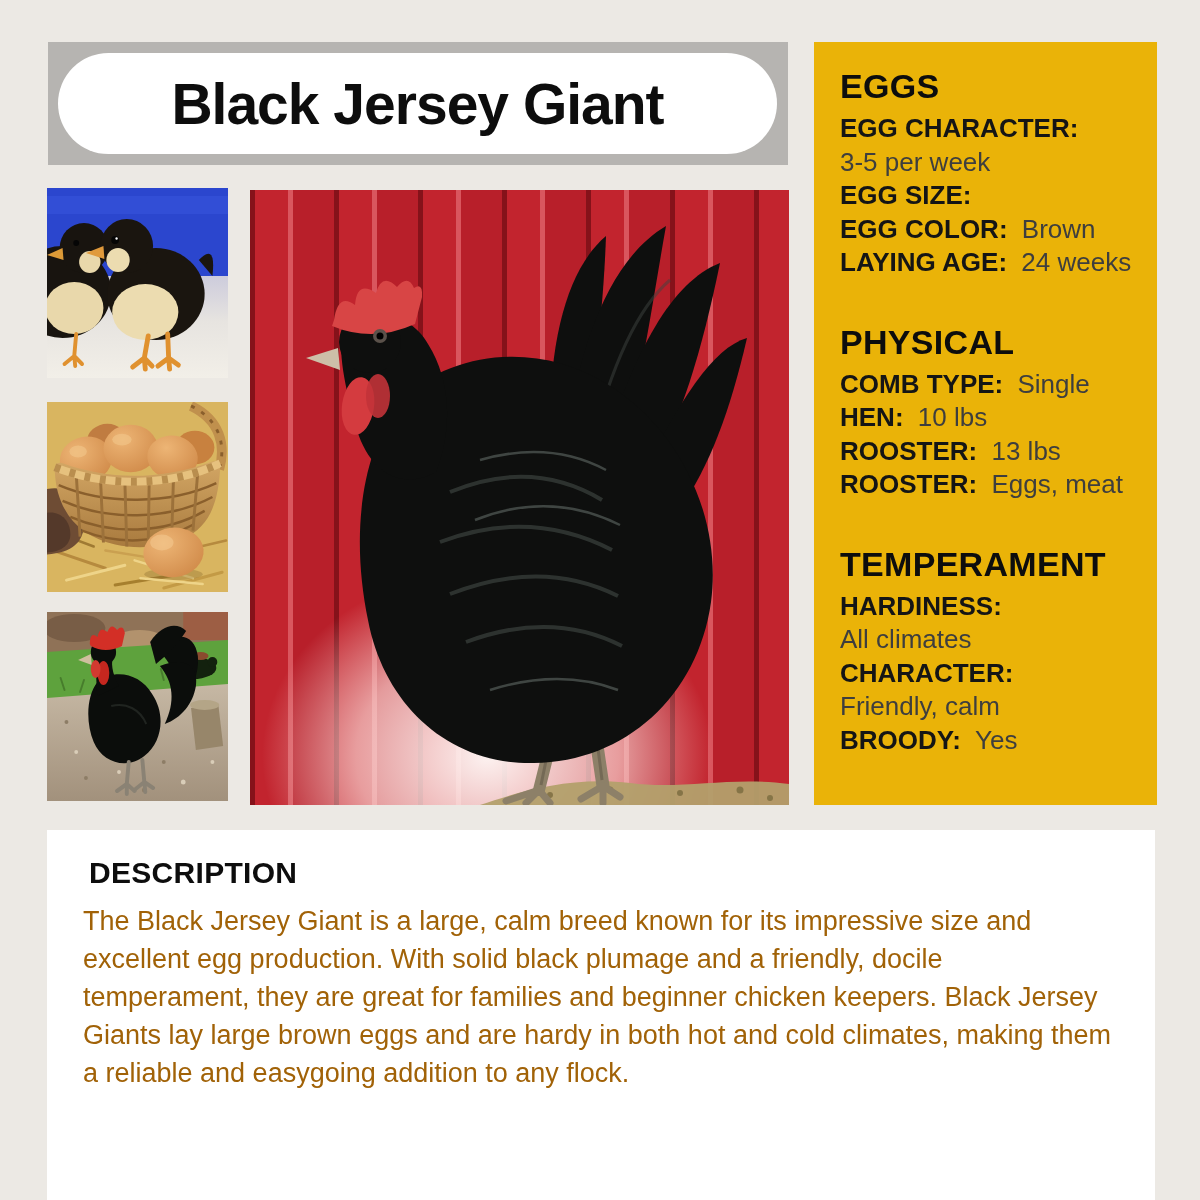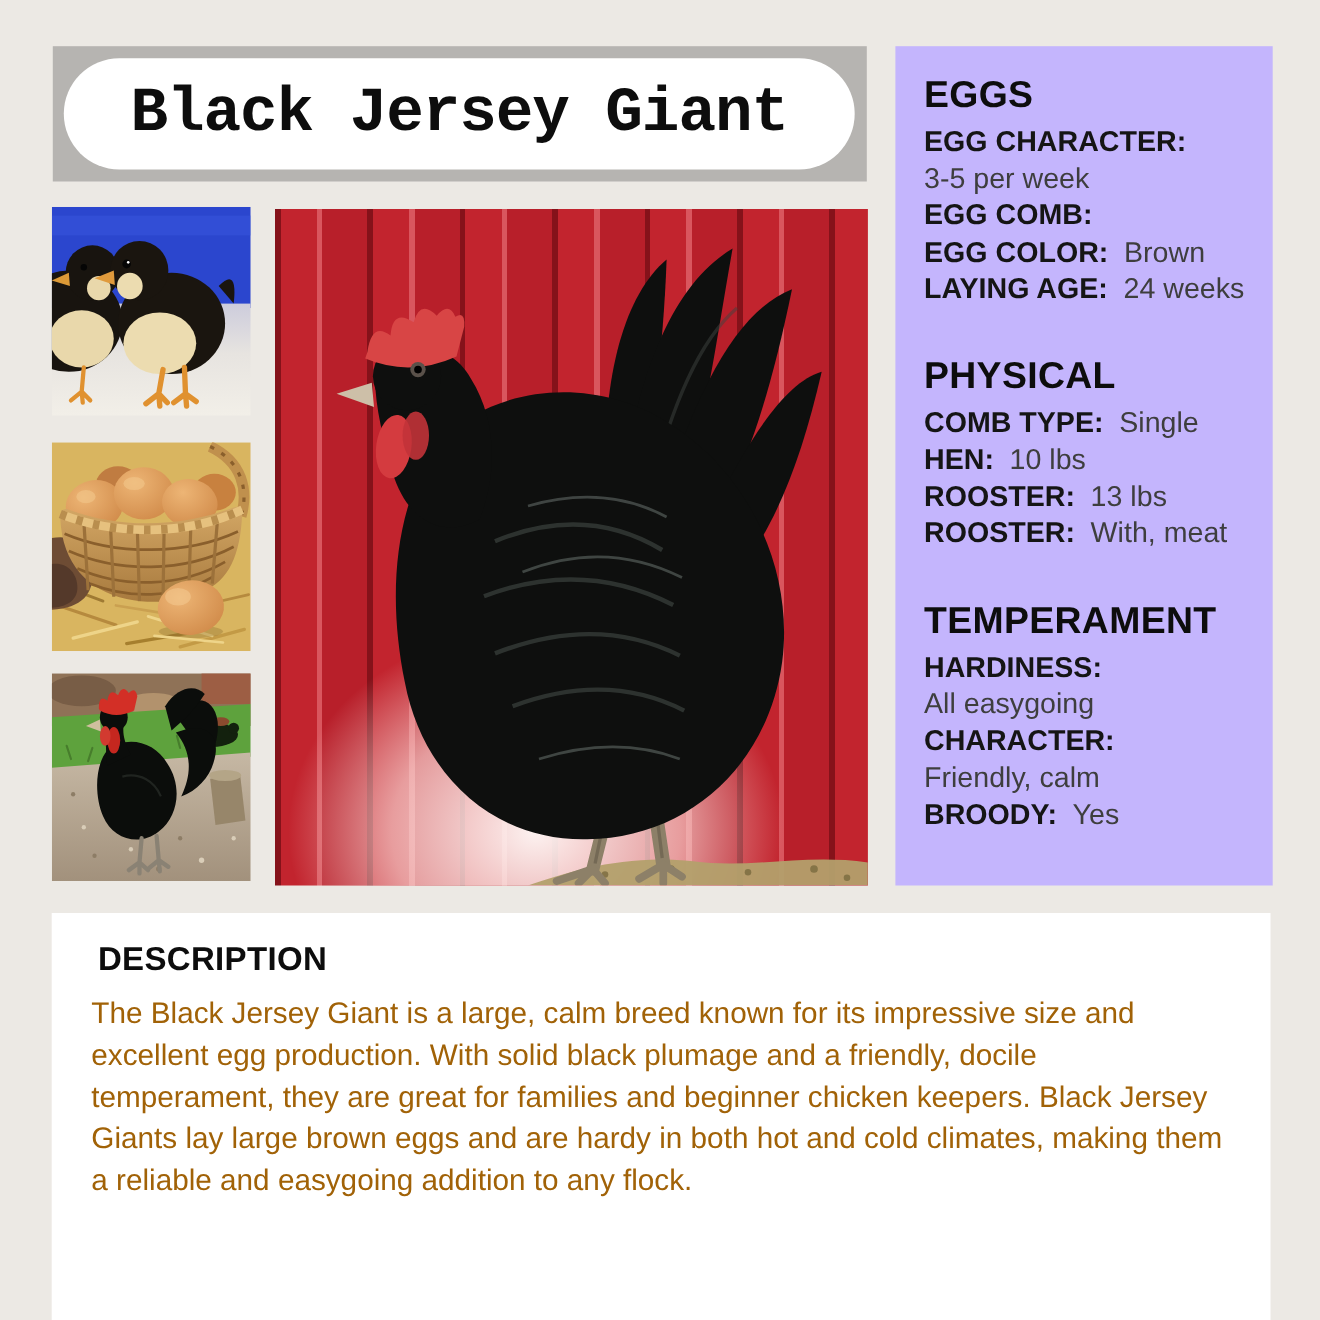--- a/index.html
+++ b/index.html
@@ -2,42 +2,42 @@
 <html><head>
 <meta charset="utf-8">
 <style>
   html,body{margin:0;padding:0;}
   body{width:1200px;height:1200px;background:#ece9e4;font-family:"Liberation Sans",sans-serif;}
   .page{position:relative;width:1200px;height:1200px;background:#ece9e4;overflow:hidden;}
 
   
   .banner{position:absolute;left:48px;top:42px;width:740px;height:123px;background:#b6b4b1;}
   .title-pill{position:absolute;left:10px;top:11px;width:719px;height:101px;background:#ffffff;border-radius:51px;
-              display:flex;align-items:center;justify-content:center;font-family:Liberation Mono, monospace;}
+              display:flex;align-items:center;justify-content:center;}
   .title-pill h1{margin:0;font-size:57px;font-weight:800;letter-spacing:-1px;color:#0d0d0d;}
 
   
   .thumb{position:absolute;left:47px;width:181px;margin:0;overflow:hidden;}
   .thumb svg{display:block;width:100%;height:100%;}
   .thumb-chicks{top:188px;height:190px;}
   .thumb-eggs{top:402px;height:190px;}
   .thumb-rooster{top:612px;height:189px;}
 
   .main-photo{position:absolute;left:250px;top:190px;width:539px;height:615px;margin:0;overflow:hidden;
     background:
       radial-gradient(ellipse 58% 42% at 44% 92%, rgba(255,249,247,.97) 0%, rgba(252,222,218,.65) 42%, rgba(252,212,208,0) 72%),
       repeating-linear-gradient(90deg,#85121a 0px,#85121a 5px,#c2242e 5px,#c2242e 38px,#d9565e 38px,#d9565e 43px,#b javascript81f2a 43px,#b81f2a 84px);
     background:
       radial-gradient(ellipse 58% 42% at 44% 92%, rgba(255,249,247,.97) 0%, rgba(252,222,218,.65) 42%, rgba(252,212,208,0) 72%),
       repeating-linear-gradient(90deg,#85121a 0px,#85121a 5px,#c2242e 5px,#c2242e 38px,#d9565e 38px,#d9565e 43px,#b81f2a 43px,#b81f2a 84px);
   }
   .main-photo svg{position:absolute;left:0;top:0;width:100%;height:100%;}
 
   
-  .info-panel{position:absolute;left:814px;top:42px;width:343px;height:763px;background:#c4b5fd;
+  .info-panel{position:absolute;left:814px;top:42px;width:343px;height:763px;background:#eab308;
               box-sizing:border-box;padding:24px 20px 0 26px;}
   .section{margin:0 0 42px 0;}
   .section h2{margin:0 0 6px 0;font-size:34px;line-height:40px;font-weight:800;letter-spacing:.3px;color:#0d0d0d;}
   .row{font-size:26px;line-height:33.5px;color:#3e3e3e;}
   .row .lbl{font-weight:bold;color:#151515;}
   .row.inline .val{margin-left:7px;}
   .row.stacked .val{display:block;}
 
   
   .desc-panel{position:absolute;left:47px;top:830px;width:1108px;height:409px;background:#ffffff;
@@ -282,21 +282,21 @@
 
   <section class="info-panel">
 
     <div class="section">
       <h2>EGGS</h2>
       <div class="row stacked">
         <span class="lbl">EGG CHARACTER:</span>
         <span class="val">3-5 per week</span>
       </div>
       <div class="row stacked">
-        <span class="lbl">EGG COMB:</span>
+        <span class="lbl">EGG SIZE:</span>
       </div>
       <div class="row inline">
         <span class="lbl">EGG COLOR:</span>
         <span class="val">Brown</span>
       </div>
       <div class="row inline">
         <span class="lbl">LAYING AGE:</span>
         <span class="val">24 weeks</span>
       </div>
     </div>
@@ -310,29 +310,29 @@
       <div class="row inline">
         <span class="lbl">HEN:</span>
         <span class="val">10 lbs</span>
       </div>
       <div class="row inline">
         <span class="lbl">ROOSTER:</span>
         <span class="val">13 lbs</span>
       </div>
       <div class="row inline">
         <span class="lbl">ROOSTER:</span>
-        <span class="val">With, meat</span>
+        <span class="val">Eggs, meat</span>
       </div>
     </div>
 
     <div class="section">
       <h2>TEMPERAMENT</h2>
       <div class="row stacked">
         <span class="lbl">HARDINESS:</span>
-        <span class="val">All easygoing</span>
+        <span class="val">All climates</span>
       </div>
       <div class="row stacked">
         <span class="lbl">CHARACTER:</span>
         <span class="val">Friendly, calm</span>
       </div>
       <div class="row inline">
         <span class="lbl">BROODY:</span>
         <span class="val">Yes</span>
       </div>
     </div>

